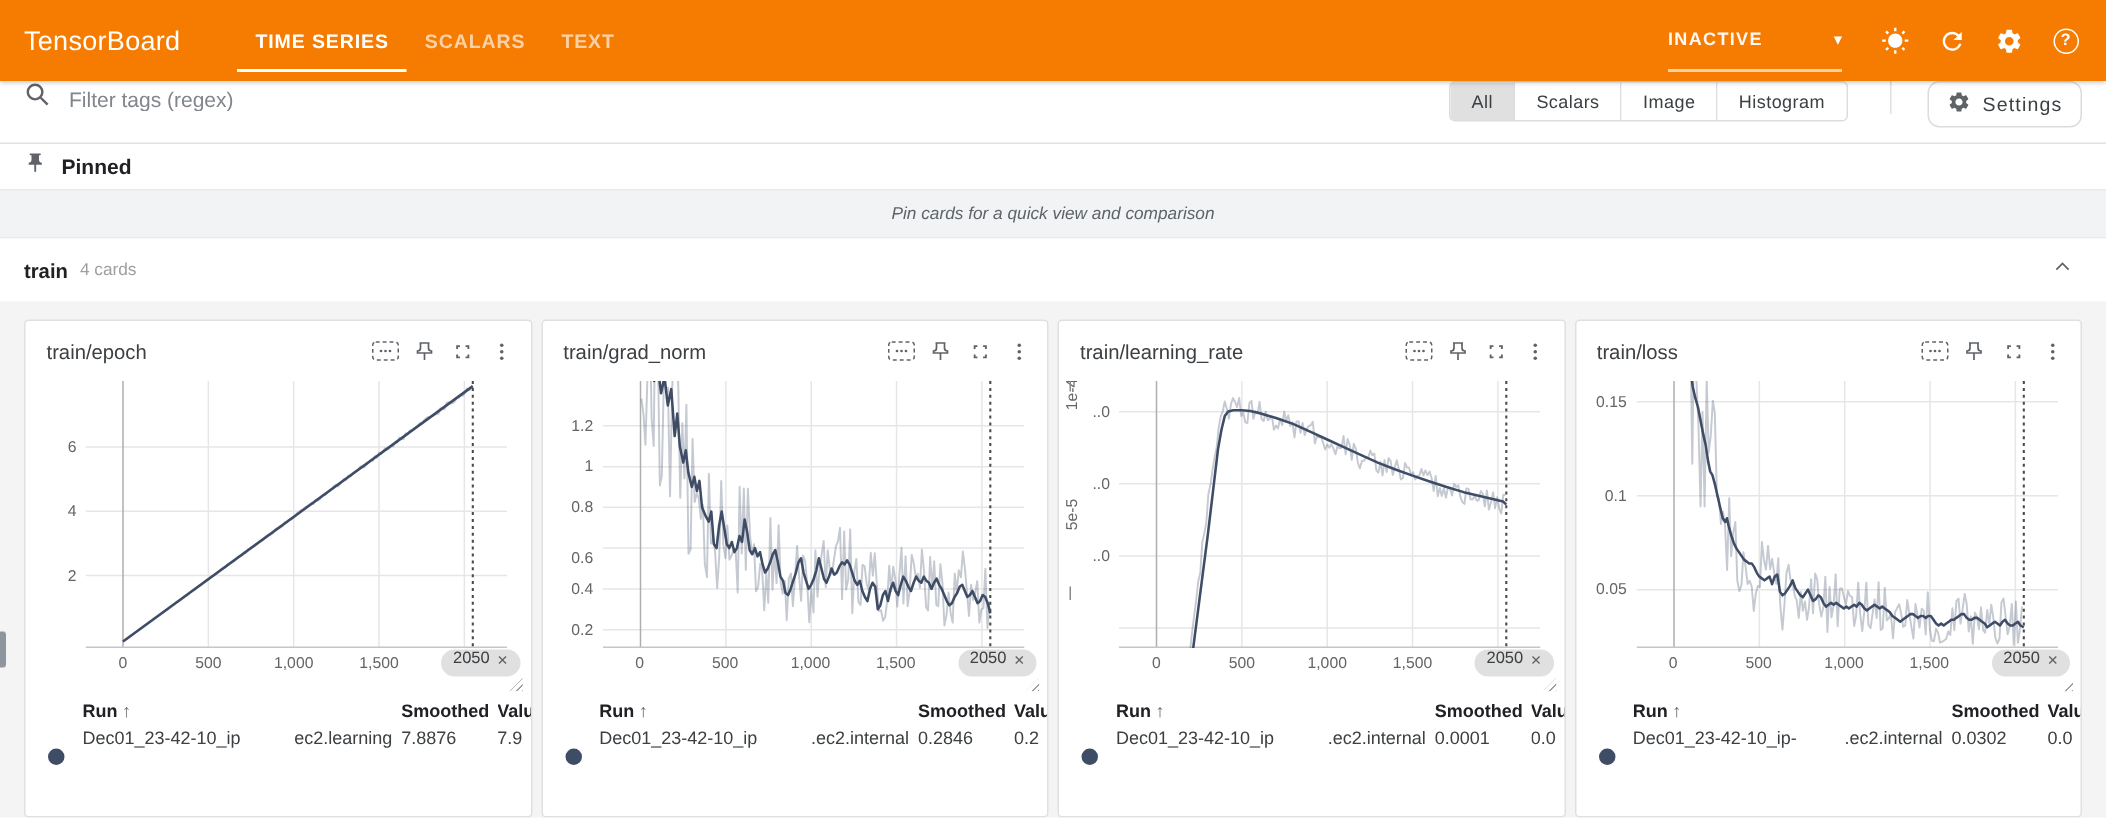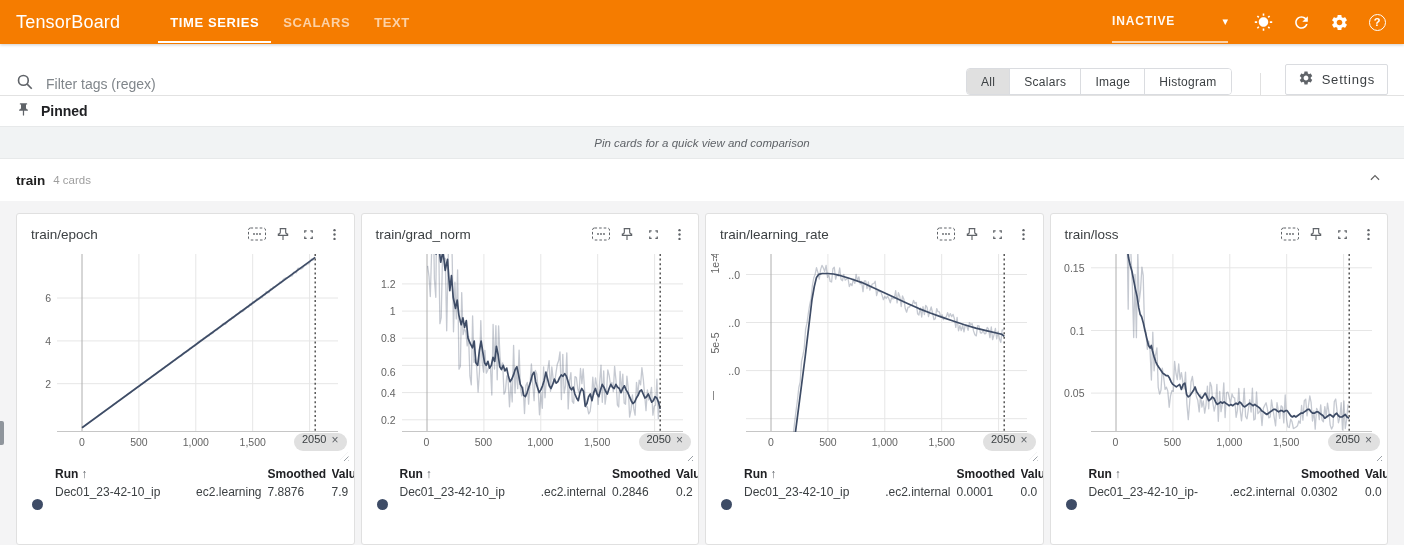--- a/index.html
+++ b/index.html
@@ -1,49 +1,49 @@
 <!DOCTYPE html>
 <html><head>
 <meta charset="utf-8">
 <style>
   * { box-sizing: border-box; margin: 0; padding: 0; }
   html,body { width:1404px; height:545px; overflow:hidden; background:#fff;
     font-family:"Liberation Sans", sans-serif; }
 
   
-  .appbar { height:44px; background:#f57c00; display:flex; align-items:center;
+  .appbar { height:54px; background:#f57c00; display:flex; align-items:center;
     padding:0 8px 0 16px; color:#fff; position:relative; box-shadow:0 1px 3px rgba(0,0,0,.2);}
   .app-title { font-size:18px; font-weight:500; letter-spacing:.2px; }
   .tabs { display:flex; margin-left:38px; height:42px; }
   .tab { padding:0 12px; display:flex; align-items:center; font-size:13px; font-weight:700;
     letter-spacing:.6px; color:rgba(255,255,255,.65); position:relative; cursor:pointer;}
   .tab.active { color:#fff; }
   .tab.active::after { content:""; position:absolute; left:0; right:0; bottom:0; height:2px; background:#fff;}
   .appbar-right { margin-left:auto; display:flex; align-items:center; }
   .status { width:116px; height:42px; display:flex; align-items:center; justify-content:space-between;
     border-bottom:2px solid rgba(255,255,255,.65); margin-right:16px; cursor:pointer;}
   .status-label { font-size:12px; font-weight:700; letter-spacing:.9px; color:rgba(255,255,255,.95);}
   .caret { font-size:11px; color:#fff; }
   .hicon { width:38px; height:38px; display:flex; align-items:center; justify-content:center; cursor:pointer;}
   .help-circle { width:17px; height:17px; border:1.6px solid #fff; border-radius:50%;
     display:flex; align-items:center; justify-content:center; font-size:11px; font-weight:700;}
 
   
-  .toolbar { height:52px; display:flex; align-items:flex-end; padding:0 16px; border-bottom:1px solid #e2e2e2;gap:12px;}
+  .toolbar { height:42px; display:flex; align-items:flex-start; padding:0 16px; border-bottom:1px solid #e2e2e2;gap:12px;}
   .search { display:flex; align-items:center; flex:1; }
   .search input { border:none; outline:none; font-size:14px; color:#5f6368; margin-left:12px; width:420px;
     font-family:"Liberation Sans", sans-serif;}
   .search input::placeholder { color:#80868b; }
   .btn-group { display:flex; border:1px solid #dadce0; border-radius:4px; overflow:hidden; height:27px;}
   .gbtn { padding:0 14px; display:flex; align-items:center; font-size:12px; font-weight:500;
     letter-spacing:.3px; color:#3c4043; background:#fff; border-right:1px solid #dadce0; cursor:pointer;}
   .gbtn:last-child { border-right:none; }
   .gbtn.selected { background:#e0e0e0; }
   .tdivider { width:1px; height:22px; background:#e0e0e0; margin:0 12px 0 16px; }
-  .settings-btn { display:flex; align-items:center; gap:8px; border:1px solid #dadce0; border-radius:2px;
+  .settings-btn { display:flex; align-items:center; gap:8px; border:1px solid #dadce0; border-radius:8px;
     height:31px; padding:0 12px; font-size:13px; font-weight:500; letter-spacing:.8px; color:#3c4043; cursor:pointer;}
 
   
   .pinned-row { height:30px; display:flex; align-items:center; padding:0 16px; }
   .pinned-label { font-size:14px; font-weight:700; color:#202124; margin-left:10px;}
   .hint-band { height:33px; background:#f1f3f4; border-top:1px solid #e7e9ea; border-bottom:1px solid #e7e9ea;
     display:flex; align-items:center; justify-content:center;}
   .hint-text { font-style:italic; font-size:11.5px; color:#5f6368; }
 
   

